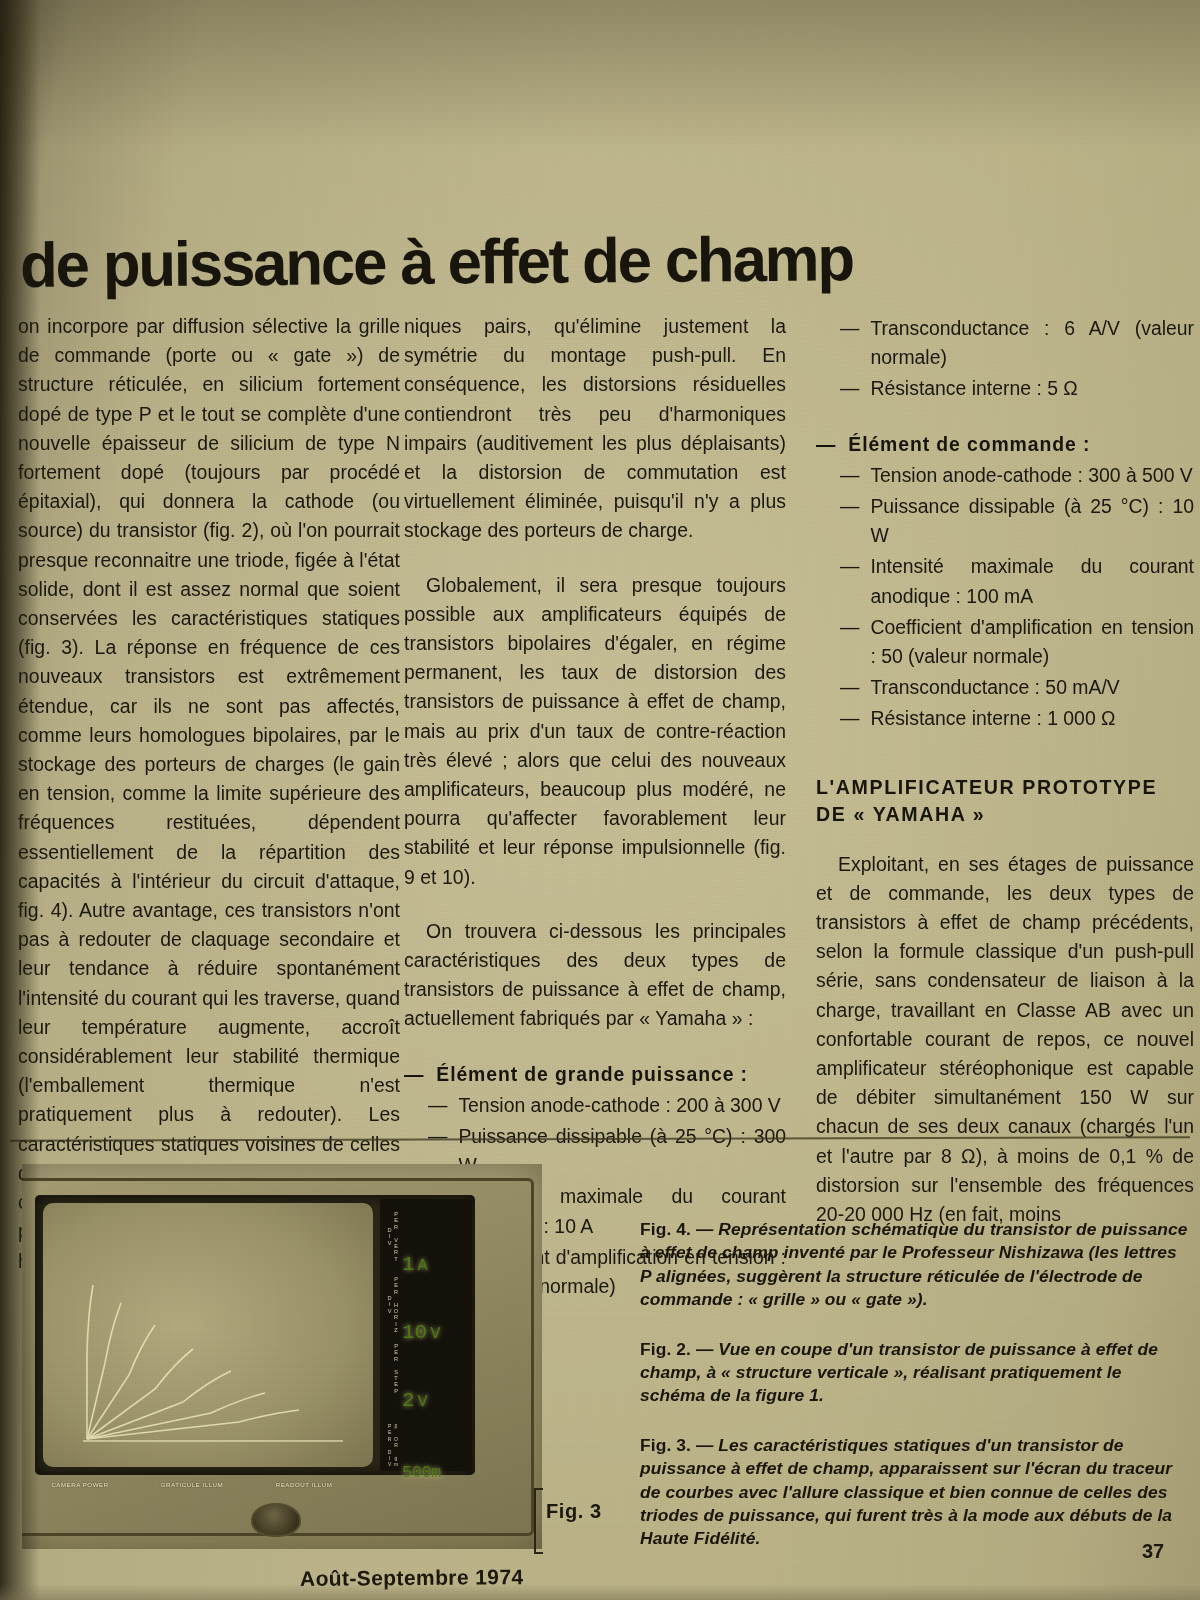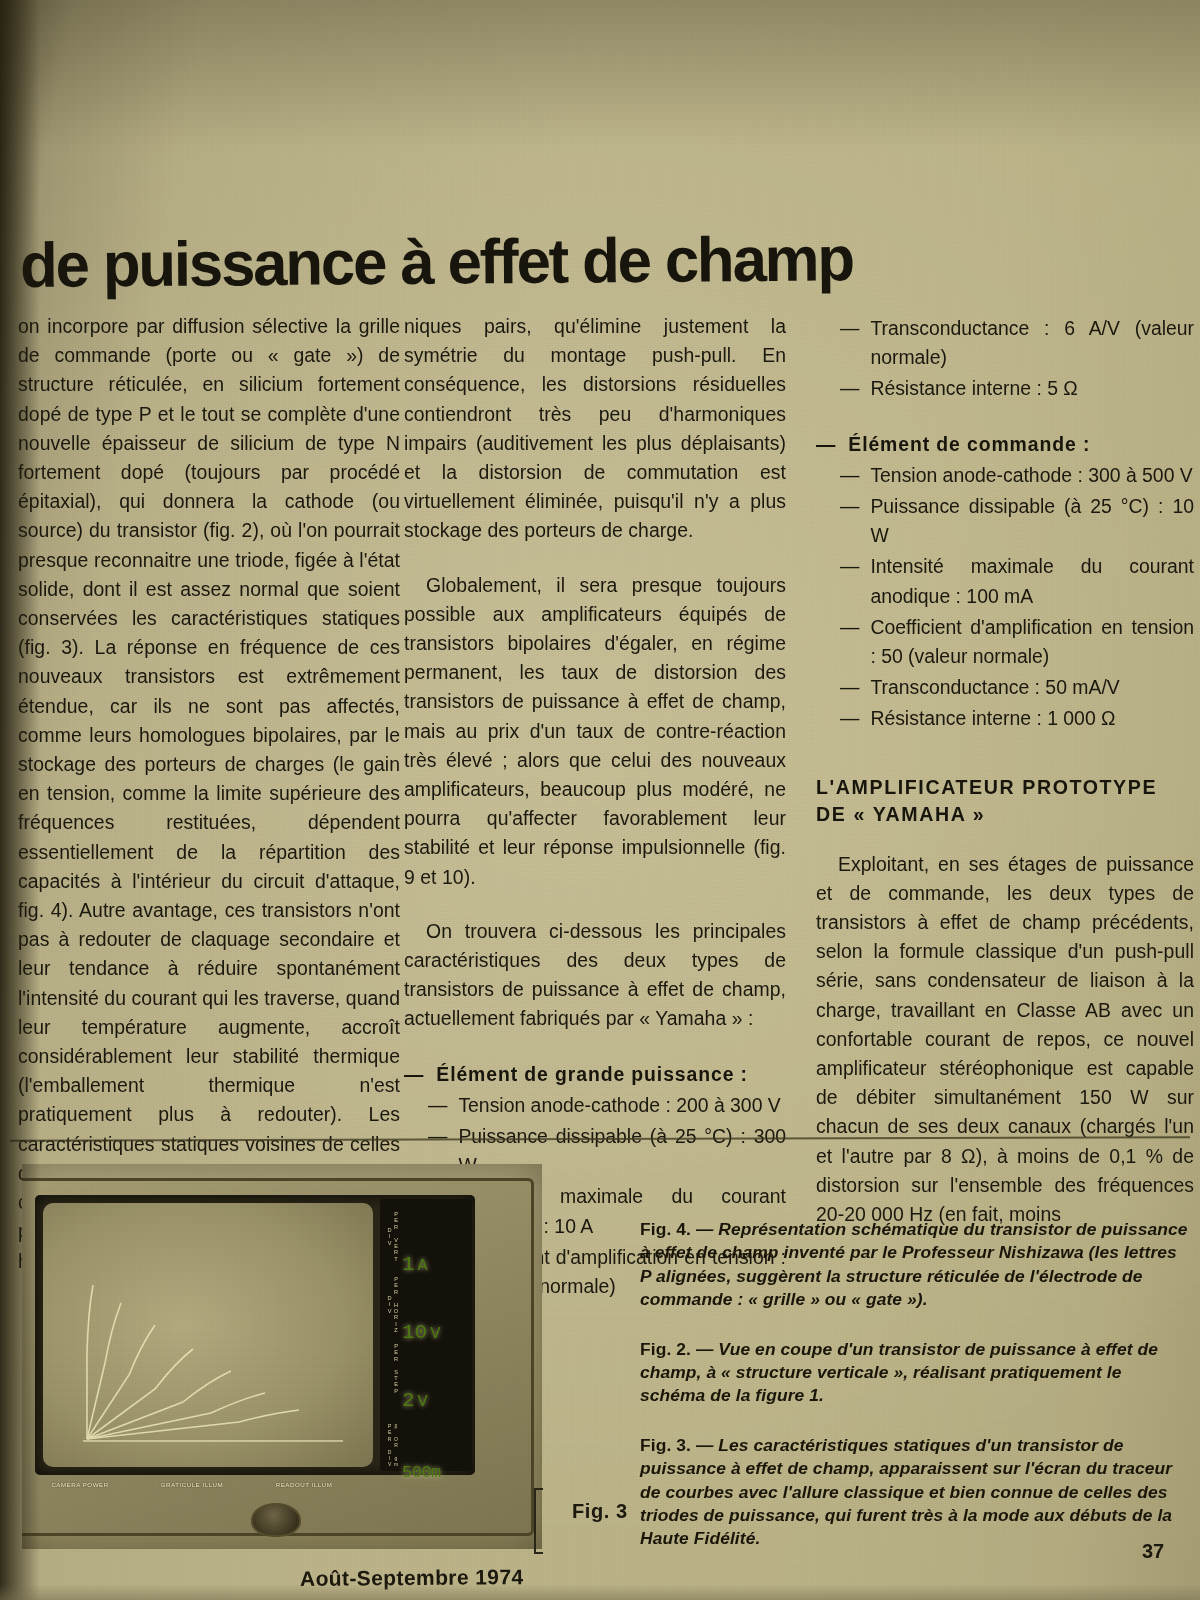--- a/index.html
+++ b/index.html
@@ -151,21 +151,21 @@
     text-align:center;letter-spacing:.5px;width:78px;
     text-shadow:0 0 2px rgba(0,0,0,.6);
   }
   .bigknob{
     position:absolute;left:232px;top:322px;width:46px;height:30px;
     border-radius:50% 50% 45% 45%;
     background:radial-gradient(circle at 45% 35%,#6f6646,#3c3620 70%,#2a2514);
     border:2px solid #554d2c;
   }
   .fig3lab{
-    position:absolute;left:572px;top:1500px;
+    position:absolute;left:546px;top:1500px;
     font-size:20px;color:#1b180e;font-weight:bold;letter-spacing:.6px;
   }
   .bracket{
     position:absolute;left:534px;top:1488px;width:7px;height:62px;
     border-left:2px solid #2a2617;border-top:2px solid #2a2617;border-bottom:2px solid #2a2617;
   }
 
   
   .caps{position:absolute;left:640px;top:1218px;width:548px;}
   .cap{

